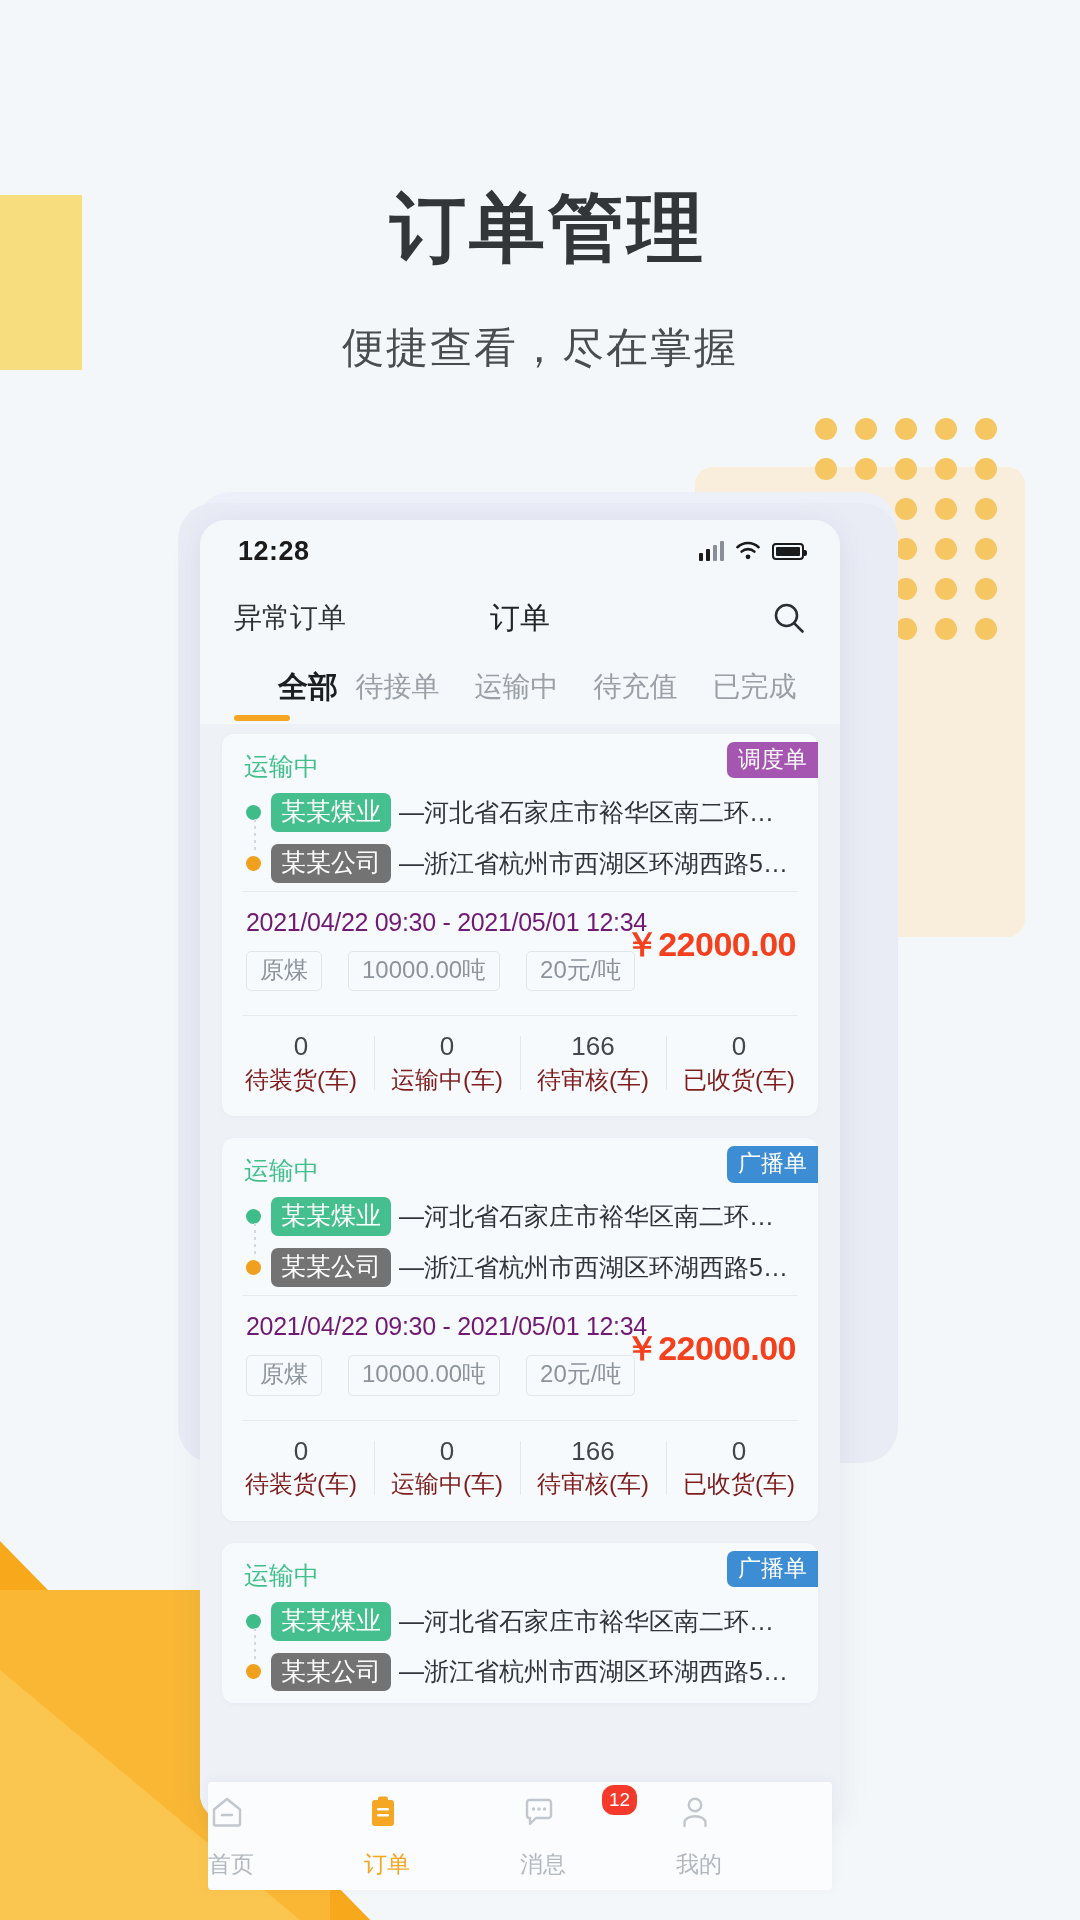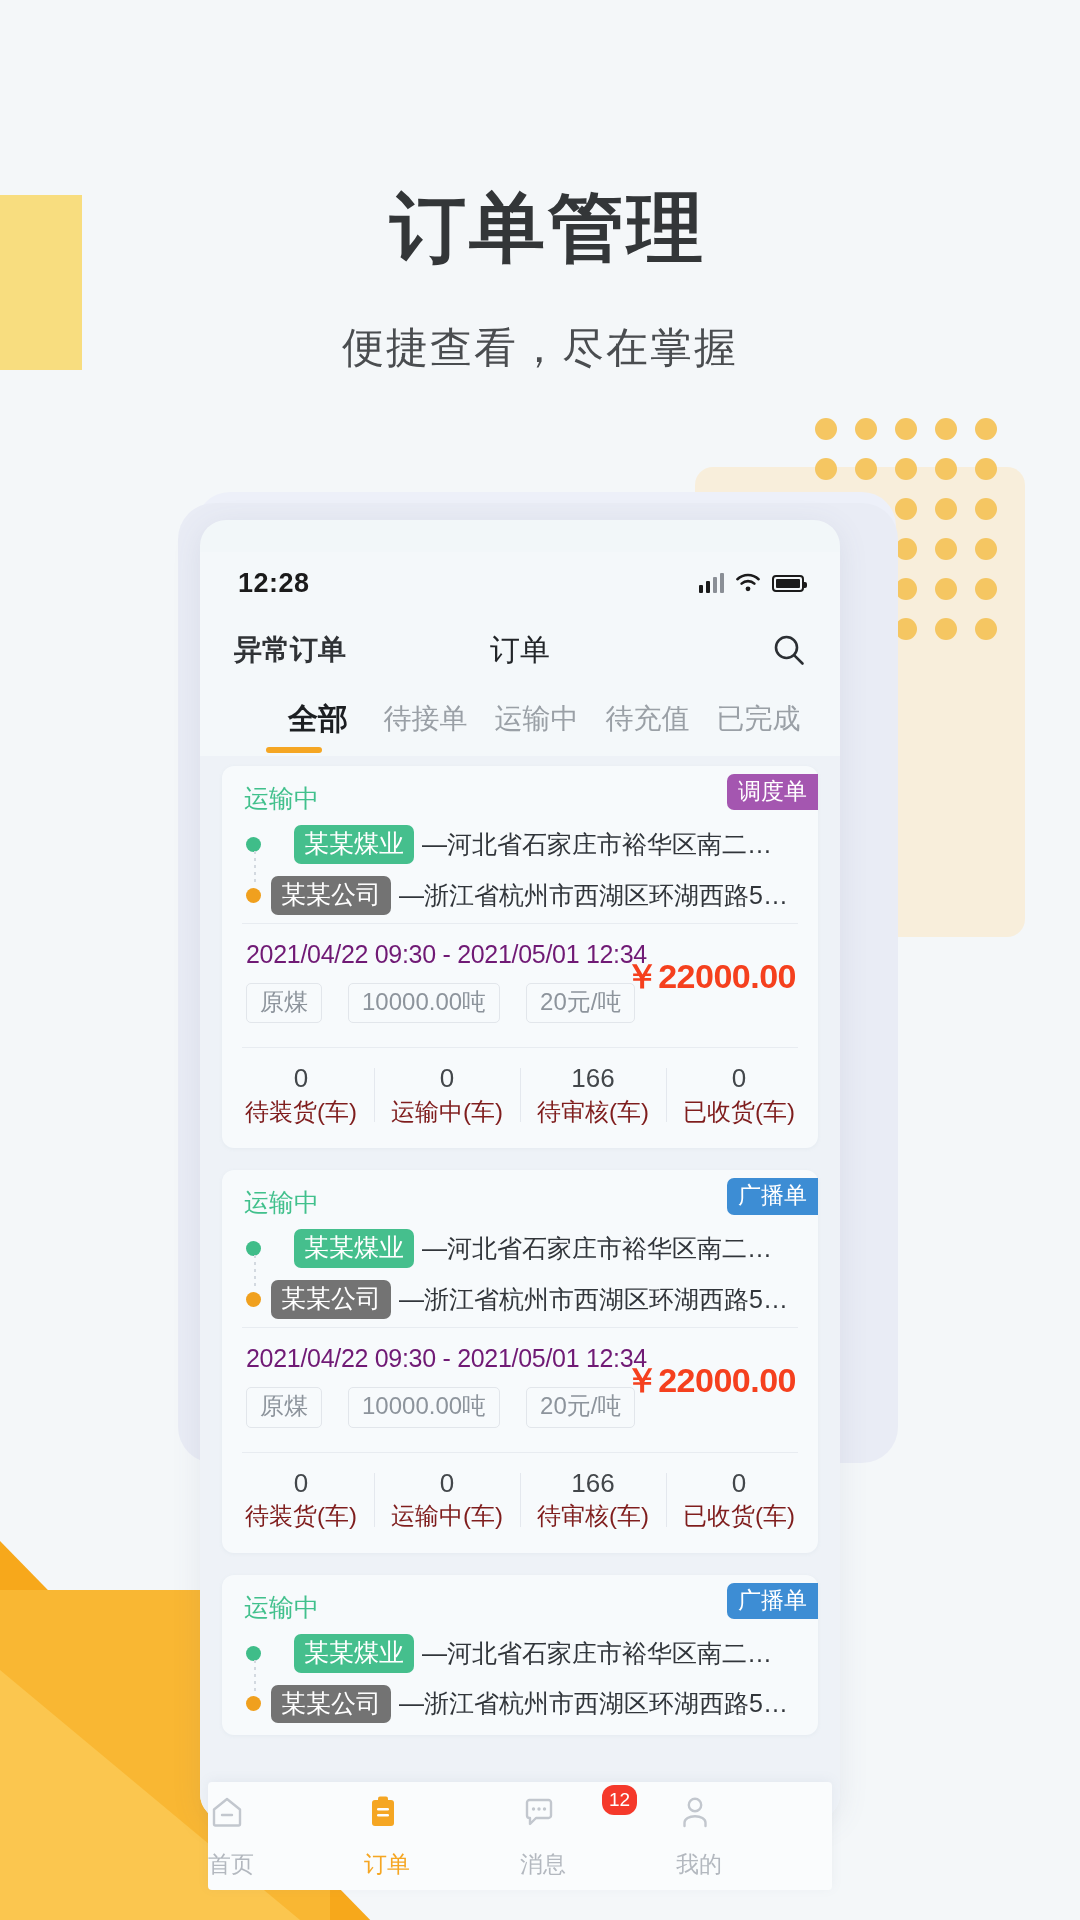--- a/index.html
+++ b/index.html
@@ -102,21 +102,20 @@
     overflow: hidden;
     display: flex; flex-direction: column;
   }
 
   
   .statusbar {
     height: 62px; flex: 0 0 62px;
     display: flex; align-items: center; justify-content: space-between;
     padding: 0 36px 0 38px;
     background: #f4f8fa;
-    margin-top: 32px;
   }
   .st-time { font-size: 27px; font-weight: 600; color: #1b1b1b; letter-spacing: .5px; }
   .st-icons { display: flex; align-items: center; gap: 11px; }
   .sig { display: flex; align-items: flex-end; gap: 2.5px; height: 20px; }
   .sig b { display: block; width: 4.5px; background: #1b1b1b; border-radius: 1px; }
   .sig b:nth-child(1){ height: 8px; }
   .sig b:nth-child(2){ height: 12px; }
   .sig b:nth-child(3){ height: 16px; background:#8a8f96; }
   .sig b:nth-child(4){ height: 20px; background:#8a8f96; }
   .batt {
@@ -130,42 +129,42 @@
   .batt i { display:block; width:100%; height:100%; background:#1b1b1b; border-radius:1px; }
 
   
   .navbar {
     height: 72px; flex: 0 0 72px;
     display: flex; align-items: center;
     padding: 0 34px;
     background: #f4f8fa;
     position: relative;
   }
-  .nav-left { font-size: 28px; color: #303336; font-weight: bold; }
+  .nav-left { font-size: 28px; color: #303336; }
   .nav-title {
     position: absolute; left: 0; right: 0; text-align: center;
     font-size: 30px; color: #222528; font-weight: 500;
     pointer-events: none;
   }
   .nav-right { margin-left: auto; z-index: 2; display:flex; align-items:center;}
   .icon-search { width: 34px; height: 34px; display:block; }
 
   
   .tabs {
     height: 70px; flex: 0 0 70px;
     display: flex; align-items: center;
     background: #f4f8fa;
     padding: 0 26px 0 30px;
     gap: 0;
   }
   .tab {
     flex: 1; text-align: center; position: relative;
     font-size: 28px; color: #9aa0a6; padding-bottom: 4px;
   }
-  .tab:first-child { flex: 0 0 108px; text-align: center; padding-left: 4px; margin-left: 32px;}
+  .tab:first-child { flex: 0 0 108px; text-align: right; padding-left: 4px;}
   .tab.active { color: #1c1f22; font-weight: 700; font-size: 30px; }
   .tab.active::after {
     content: ""; position: absolute;
     left: 4px; bottom: -9px; width: 56px; height: 6px;
     background: #f5a623; border-radius: 3px;
   }
 
   
   .list {
     flex: 1 1 auto;
@@ -208,21 +207,21 @@
   }
   .route-row:last-child { margin-bottom: 8px; }
   .dot { width: 15px; height: 15px; border-radius: 50%; flex: 0 0 15px; }
   .dot.green { background: #3fbd89; }
   .dot.orange { background: #f0a01e; }
   .chip {
     color: #fff; font-size: 25px;
     padding: 4px 10px 6px 10px; border-radius: 7px;
     line-height: 1.15; white-space: nowrap;
   }
-  .chip.green { background: #45bf8d; margin-left: 23px; }
+  .chip.green { background: #45bf8d; }
   .chip.orange { background: #737373; }
   .addr {
     font-size: 25px; color: #31353a;
     white-space: nowrap; overflow: hidden; text-overflow: ellipsis;
     flex: 1 1 auto; margin-left: -2px;
   }
 
   .card-sep { height: 1px; background: #e8ecf1; margin: 4px 20px 0 20px; }
 
   .card-mid {

